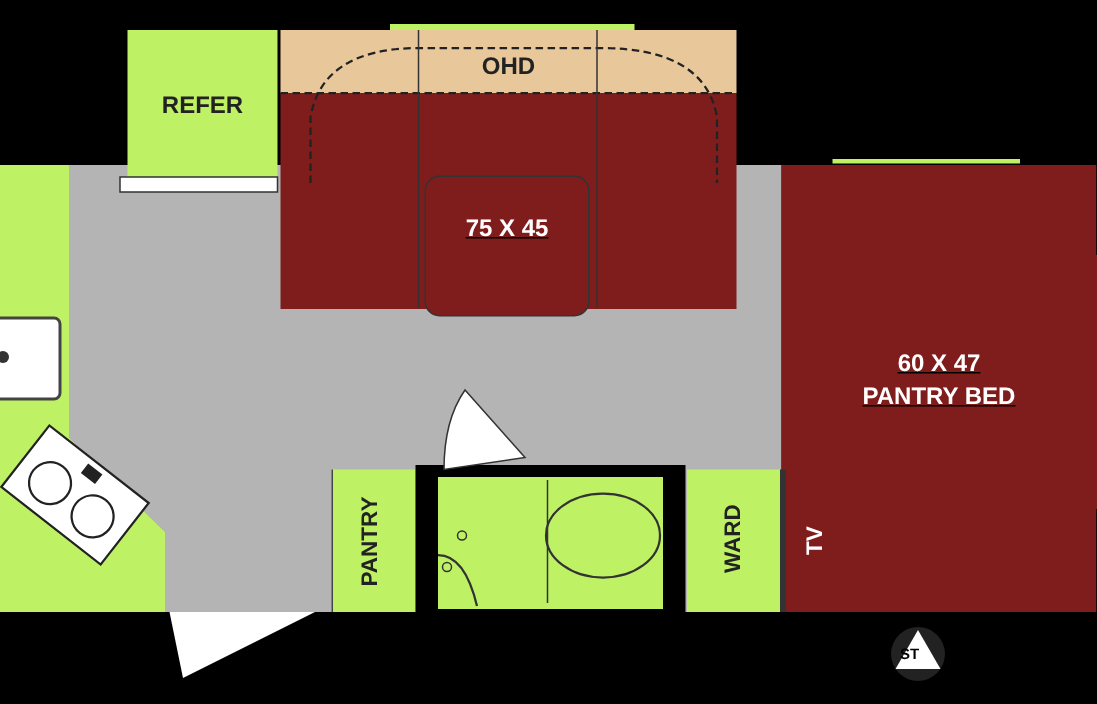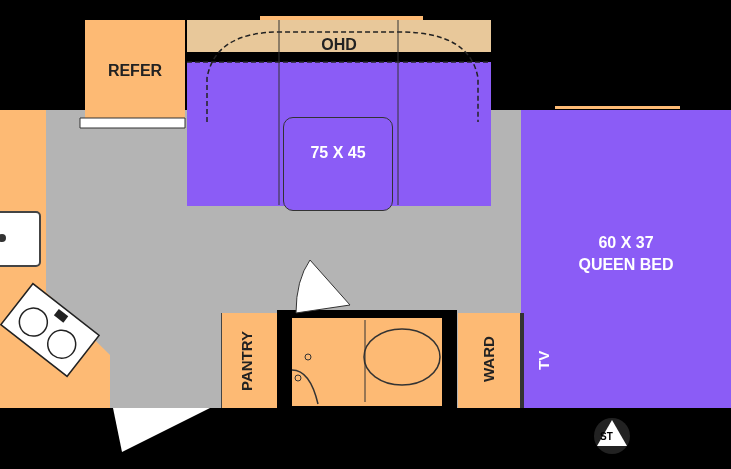--- a/index.html
+++ b/index.html
@@ -1,52 +1,52 @@
 <!DOCTYPE html>
 <html><head>
 <meta charset="utf-8">
 <style>
   html, body { margin:0; padding:0; }
   body { width:731px; height:469px; background:#000; position:relative; overflow:hidden;
          font-family:"Liberation Sans", sans-serif; }
   .abs { position:absolute; box-sizing:border-box; }
   .floor { background:#b4b4b4; }
-  .blue { background:#8b5cf6; }
+  .blue { background:#7f1d1d;text-decoration:underline; }
   .tan { background:#e8c89a; }
-  .white { background:#fdba74; }
+  .white { background:#bef264; }
   .label-dark { color:#222; font-weight:bold; font-size:16px; text-align:center; }
   .label-light { color:#fff; font-weight:bold; font-size:16px; text-align:center; line-height:22px; }
   .vert { writing-mode:vertical-rl; transform:rotate(180deg); }
   svg { position:absolute; left:0; top:0; }
 </style>
 </head>
 <body>
 
 <div class="abs floor" style="left:46px;top:110px;width:475px;height:298px;"></div>
 
 <div class="abs white" style="left:0;top:110px;width:46px;height:298px;"></div>
 <div class="abs white" style="left:0;top:290px;width:110px;height:118px;clip-path:polygon(0 0,40% 0,100% 55%,100% 100%,0 100%);"></div>
 
 <div class="abs white" style="left:85px;top:20px;width:100px;height:98px;">
   <div class="label-dark" style="margin-top:42px;">REFER</div>
 </div>
 
-<div class="abs tan" style="left:187px;top:20px;width:304px;height:32px;">
+<div class="abs tan" style="left:187px;top:20px;width:304px;height:42px;">
   <div class="label-dark" style="margin-top:16px;">OHD</div>
 </div>
 <div class="abs white" style="left:260px;top:16px;width:163px;height:4px;"></div>
 
 <div class="abs blue" style="left:187px;top:62px;width:304px;height:144px;"></div>
 <div class="abs blue" style="left:283px;top:117px;width:110px;height:94px;border:1.5px solid #333;border-radius:10px;">
   <div class="label-light" style="margin-top:24px;">75 X 45</div>
 </div>
 
 <div class="abs blue" style="left:521px;top:110px;width:210px;height:298px;">
-  <div class="label-light" style="margin-top:122px;">60 X 37</div>
-  <div class="label-light">QUEEN BED</div>
+  <div class="label-light" style="margin-top:122px;">60 X 47</div>
+  <div class="label-light">PANTRY BED</div>
 </div>
 <div class="abs white" style="left:555px;top:106px;width:125px;height:3px;"></div>
 <div class="abs white" style="left:555px;top:410px;width:125px;height:3px;"></div>
 <div class="abs label-light vert" style="left:533px;top:340px;width:22px;height:40px;font-size:15px;">TV</div>
 <div class="abs" style="left:520px;top:313px;width:4px;height:95px;background:#333;"></div>
 
 <div class="abs white" style="left:221px;top:313px;width:56px;height:95px;border-left:1px solid #444;">
   <div class="label-dark vert" style="position:absolute;left:16px;top:8px;height:80px;font-size:15px;">PANTRY</div>
 </div>
 

